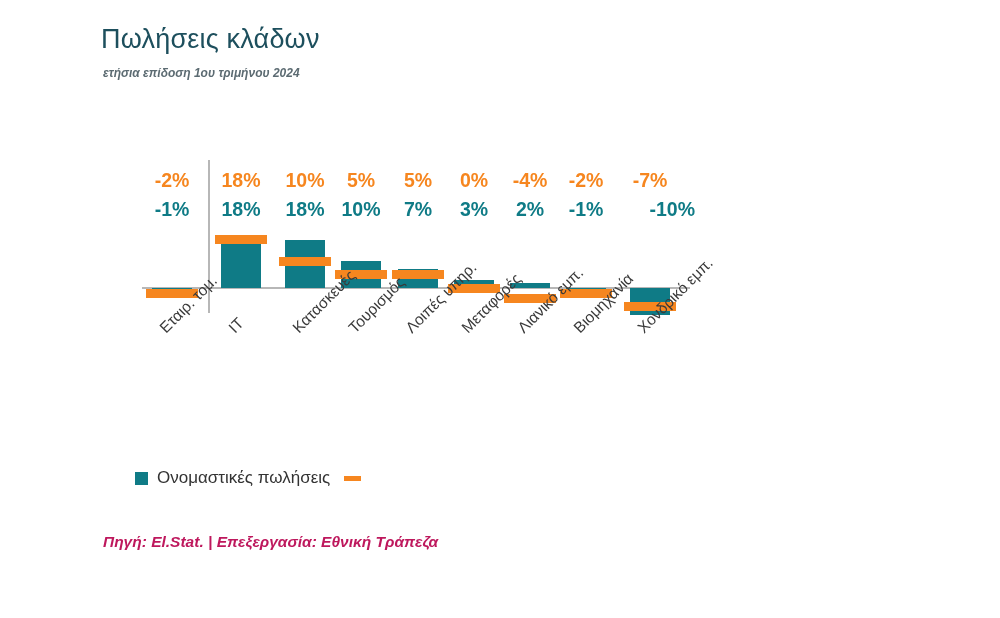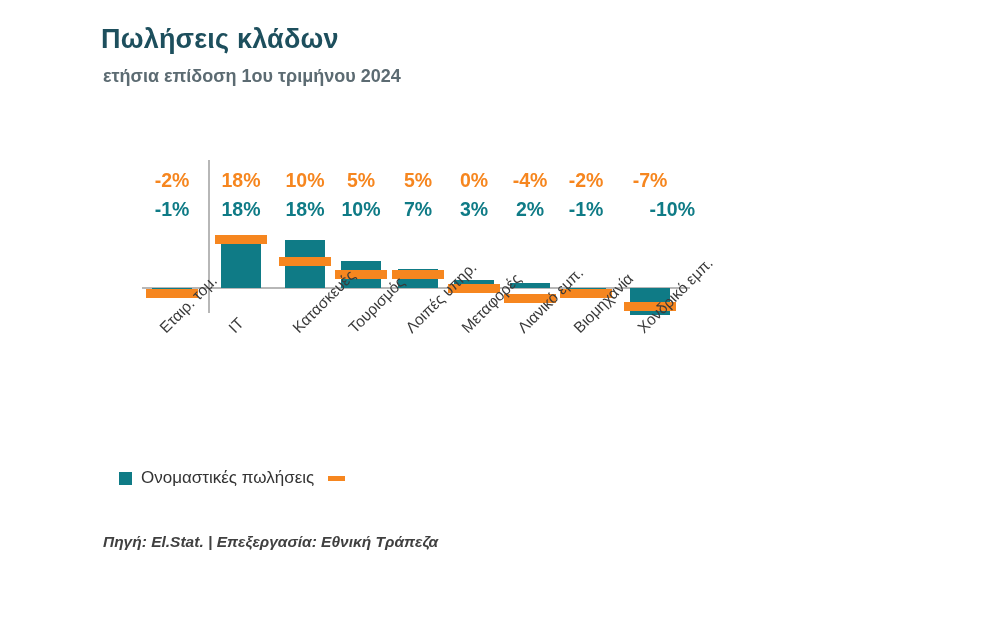--- a/index.html
+++ b/index.html
@@ -21,30 +21,31 @@
     width: 1000px;
     height: 618px;
     background: #ffffff;
   }
   
   #chart-title {
     position: absolute;
     left: 101px;
     top: 24px;
     font-size: 27px;
-    font-weight: bold;
+    font-weight: normal;
     color: #1d4f5d;
     letter-spacing: 0.2px;
     white-space: nowrap;
   }
   #chart-subtitle {
     position: absolute;
     left: 103px;
     top: 66px;
-    font-size: 18px;
+    font-size: 12px;
+    font-style: italic;
     font-weight: bold;
     color: #5c6b72;
     white-space: nowrap;
   }
   
   #plot-area {
     position: absolute;
     left: 0;
     top: 0;
     width: 1000px;
@@ -91,21 +92,21 @@
     position: absolute;
     font-size: 15.5px;
     color: #3a3a3a;
     white-space: nowrap;
     transform-origin: left top;
     transform: rotate(-45deg);
   }
   
   #legend {
     position: absolute;
-    left: 119px;
+    left: 135px;
     top: 468px;
     display: flex;
     align-items: center;
     gap: 14px;
     font-size: 17px;
     color: #333333;
     white-space: nowrap;
     justify-content: space-between;
   }
   .legend-item {
@@ -125,21 +126,21 @@
     background: #f6861f;
     display: inline-block;
   }
   #source-note {
     position: absolute;
     left: 103px;
     top: 533px;
     font-size: 15.5px;
     font-style: italic;
     font-weight: bold;
-    color: #404040;
+    color: #be185d;
     white-space: nowrap;
     text-align: center;
   }
 </style>
 </head>
 <body>
 
 <div id="chart-card">
 
   <div id="chart-title">Πωλήσεις κλάδων</div>

